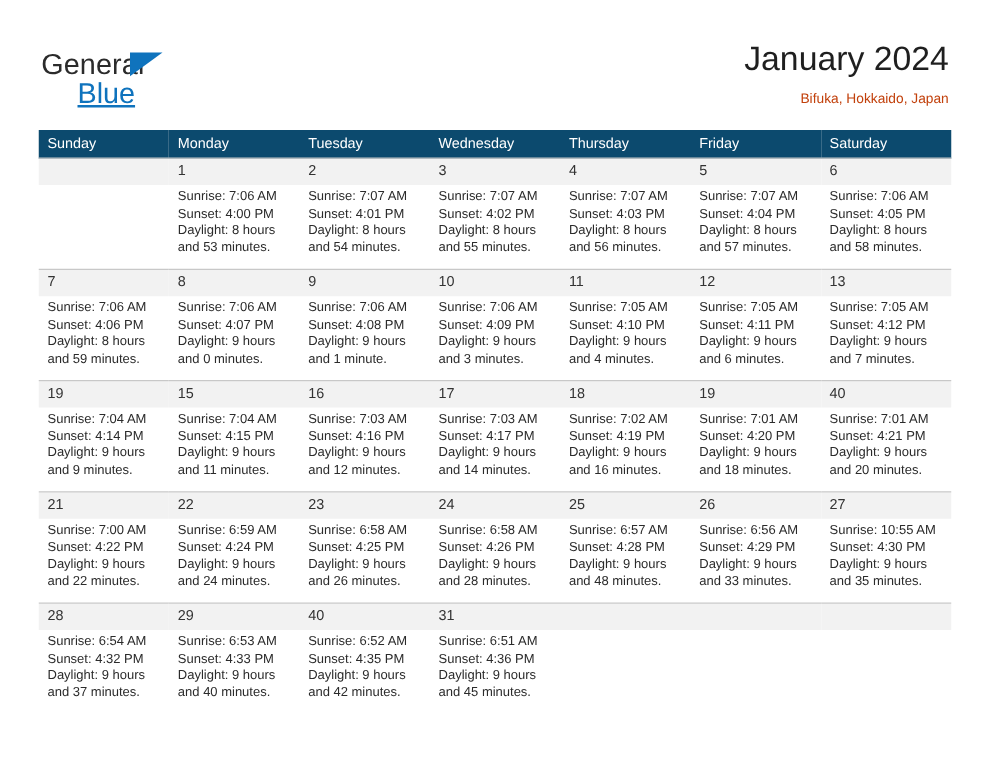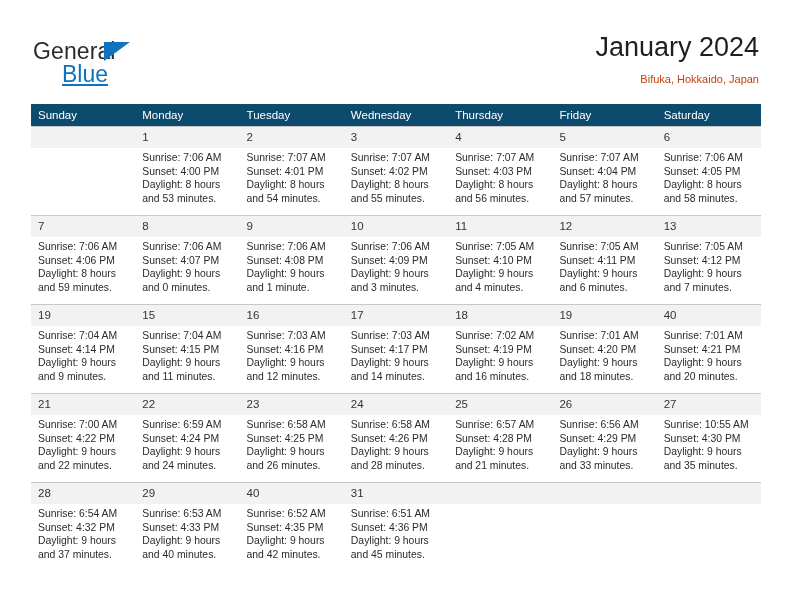--- a/index.html
+++ b/index.html
@@ -390,21 +390,21 @@
               <div>Daylight: 9 hours</div>
               <div class="dl2">and 28 minutes.</div>
             </div>
           </td>
           <td>
             <span class="daynum">25</span>
             <div class="info">
               <div>Sunrise: 6:57 AM</div>
               <div>Sunset: 4:28 PM</div>
               <div>Daylight: 9 hours</div>
-              <div class="dl2">and 21 minutes.</div>
+              <div class="dl2">and 48 minutes.</div>
             </div>
           </td>
           <td>
             <span class="daynum">26</span>
             <div class="info">
               <div>Sunrise: 6:56 AM</div>
               <div>Sunset: 4:29 PM</div>
               <div>Daylight: 9 hours</div>
               <div class="dl2">and 33 minutes.</div>
             </div>

